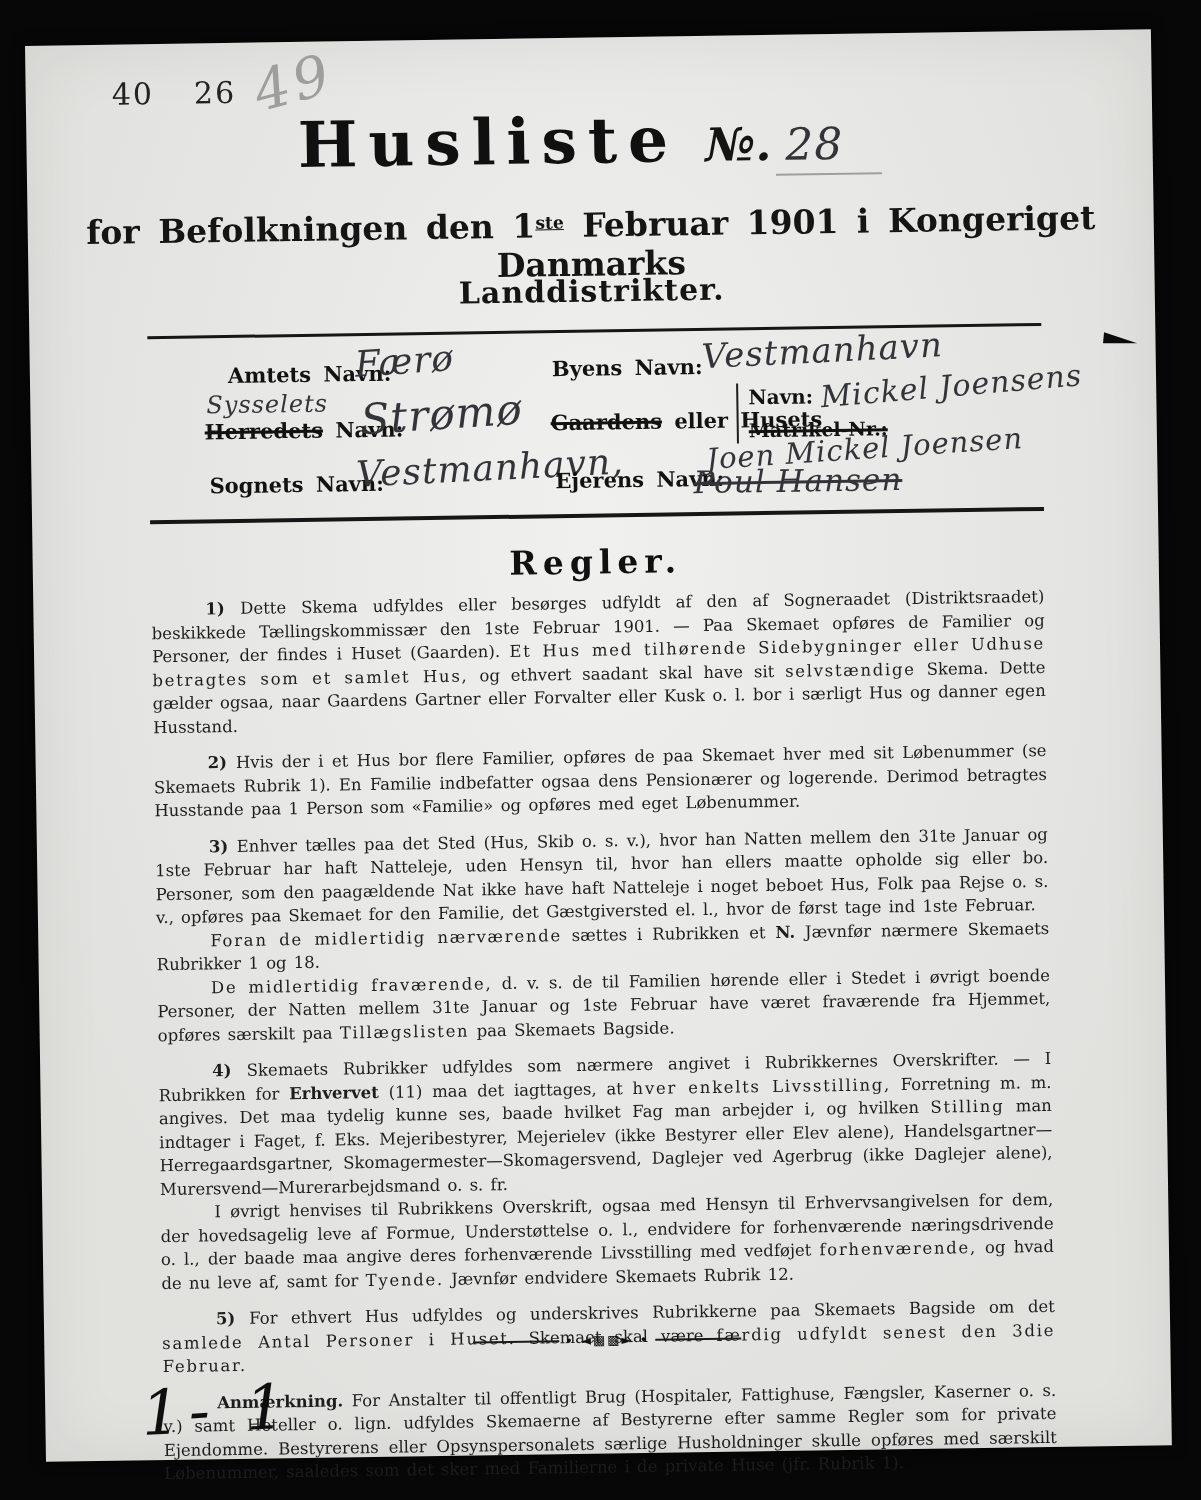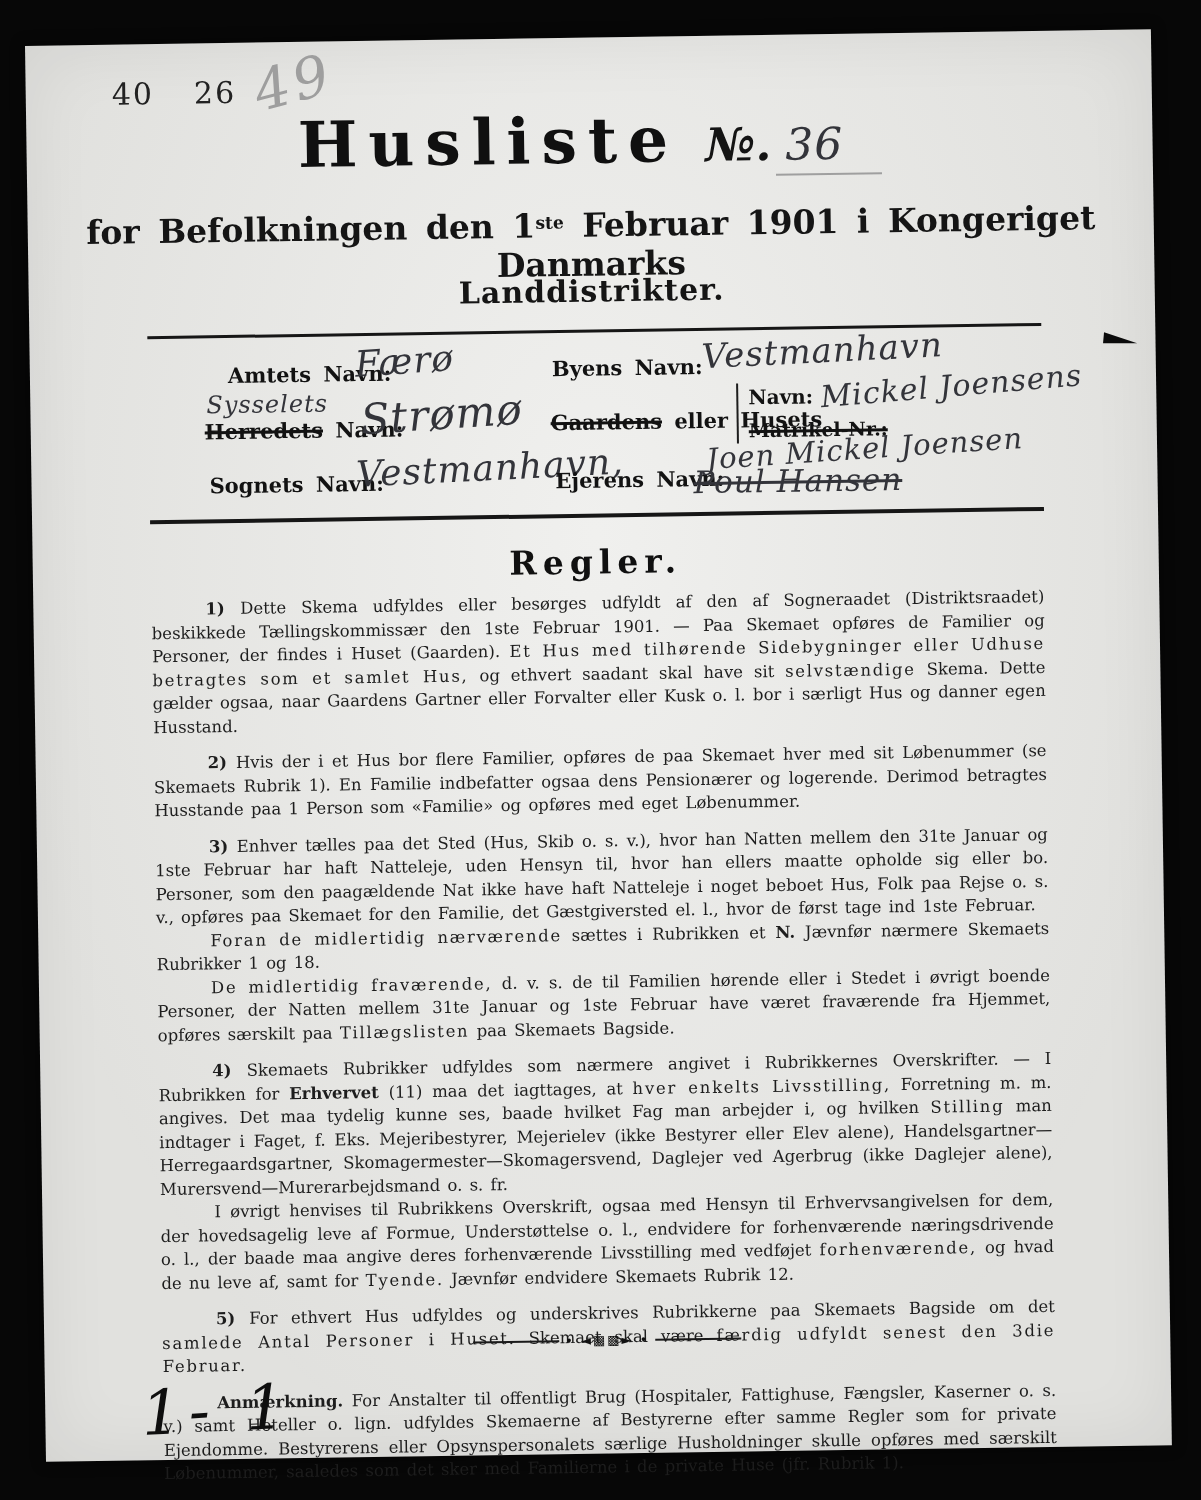--- a/index.html
+++ b/index.html
@@ -32,21 +32,21 @@
     font-size:56px;font-style:italic;color:var(--pencil);
     transform:rotate(-14deg);letter-spacing:4px;font-family:"DejaVu Serif",serif;
   }
   
   .title-row{left:0;top:66px;width:100%;text-align:center;white-space:nowrap;}
   .title-main{font-weight:bold;font-size:63px;letter-spacing:11px;color:#101010;}
   .title-no{font-style:italic;font-weight:bold;font-size:46px;margin-left:26px;color:#141414;}
   .title-num-wrap{display:inline-block;border-bottom:2px solid #9f9f9f;padding:0 38px 4px 10px;margin-left:4px;}
   .title-num{font-style:italic;font-size:44px;color:var(--hand);letter-spacing:3px;}
   .subtitle{left:0;top:168px;width:100%;text-align:center;font-weight:bold;font-size:33px;word-spacing:7px;color:#151515;}
-  .subtitle sup{font-size:0.52em;vertical-align:0.5em;}
+  .subtitle sup{font-size:0.52em;vertical-align:0.5em;text-decoration:underline;}
   .subtitle2{left:0;top:236px;width:100%;text-align:center;font-weight:bold;font-size:30px;letter-spacing:1px;color:#151515;}
   
   .hrule{left:118px;width:894px;background:var(--ruleline);}
   .ruleA{top:292px;height:3px;}
   .ruleB{top:476px;height:4px;}
   
   .flabel{font-weight:bold;font-size:21px;word-spacing:5px;color:#121212;white-space:nowrap;}
   .struck{text-decoration:line-through;text-decoration-thickness:2.5px;}
   .hand{font-style:italic;color:var(--hand);white-space:nowrap;letter-spacing:1px;}
   .brace{width:2px;background:#1d1d1d;}
@@ -77,21 +77,21 @@
 <body>
 
 <div class="paper">
 
   <div class="abs stamp" style="left:86px;top:32px;">
     <span>40</span><span class="n2">26</span>
   </div>
   <div class="abs pencil" style="left:228px;top:8px;">49</div>
 
   <div class="abs title-row">
-    <span class="title-main">Husliste</span><span class="title-no">№.</span><span class="title-num-wrap"><span class="title-num hand">36</span></span>
+    <span class="title-main">Husliste</span><span class="title-no">№.</span><span class="title-num-wrap"><span class="title-num hand">28</span></span>
   </div>
 
   <div class="abs subtitle">
     <span>for Befolkningen den 1</span><sup>ste</sup><span> Februar 1901 i Kongeriget Danmarks</span>
   </div>
   <div class="abs subtitle2">Landdistrikter.</div>
 
   <div class="abs hrule ruleA"></div>
 
   <div class="abs flabel" style="left:198px;top:320px;">Amtets Navn:</div>

